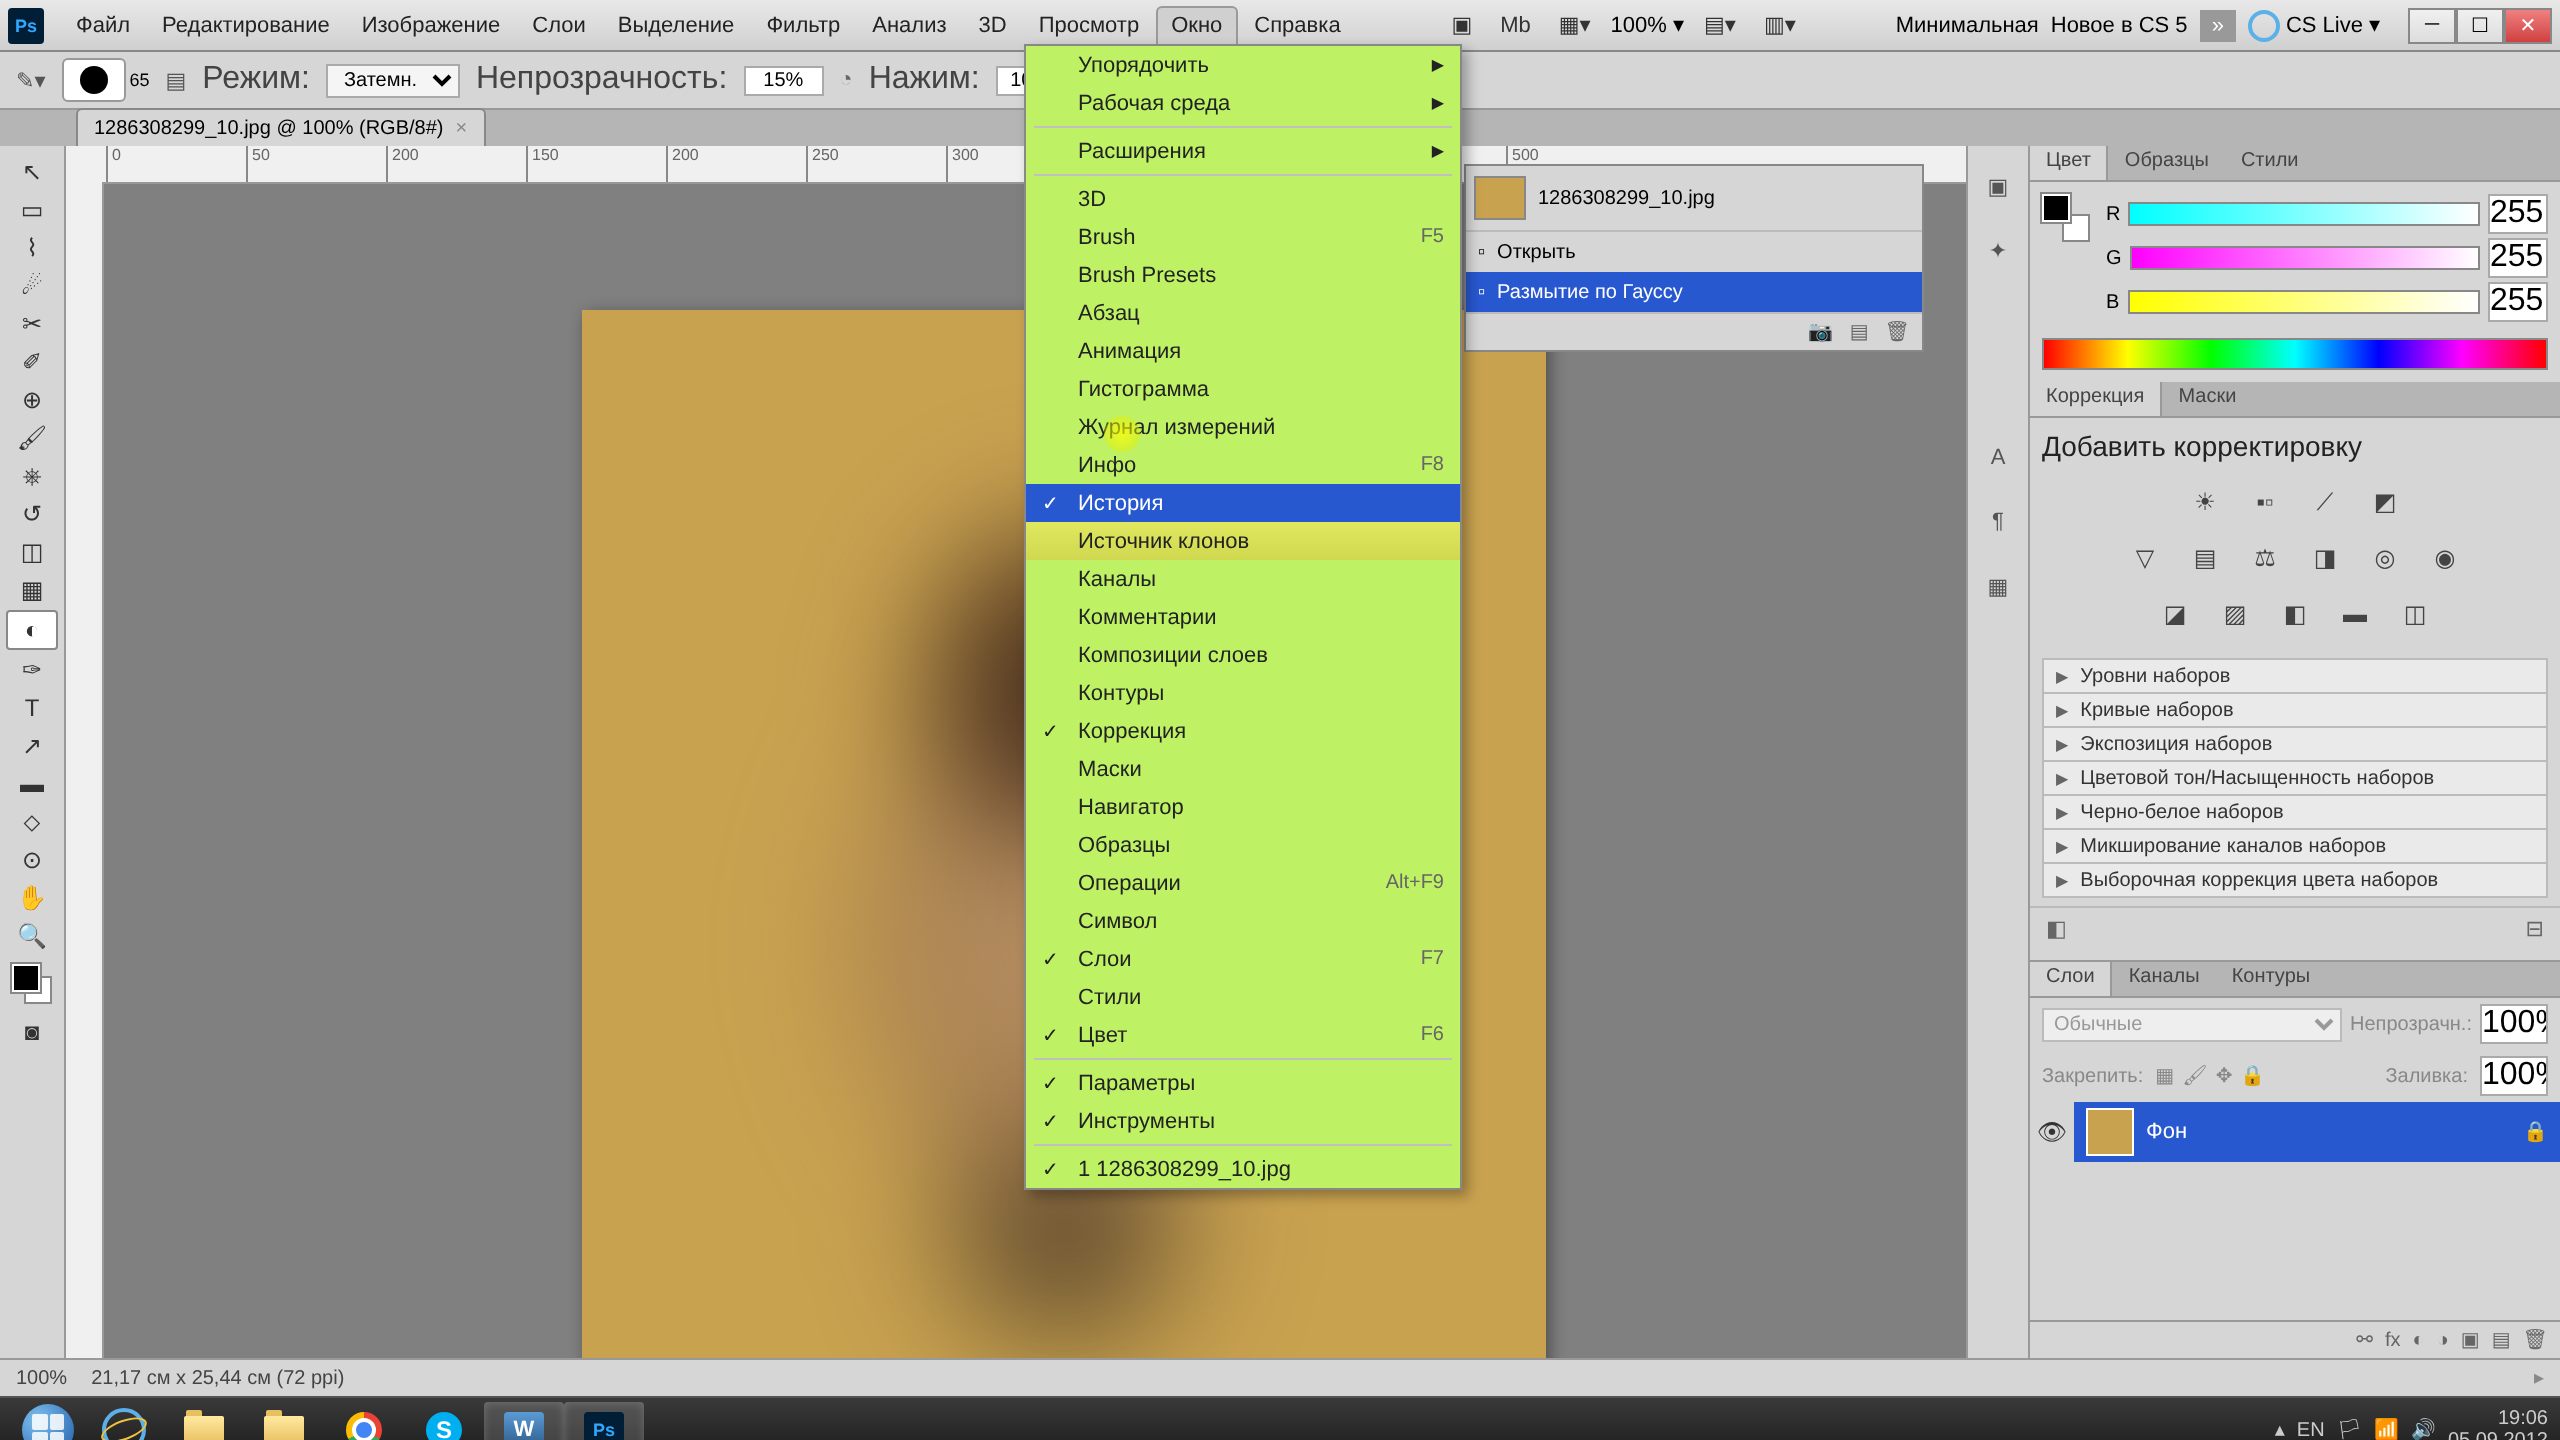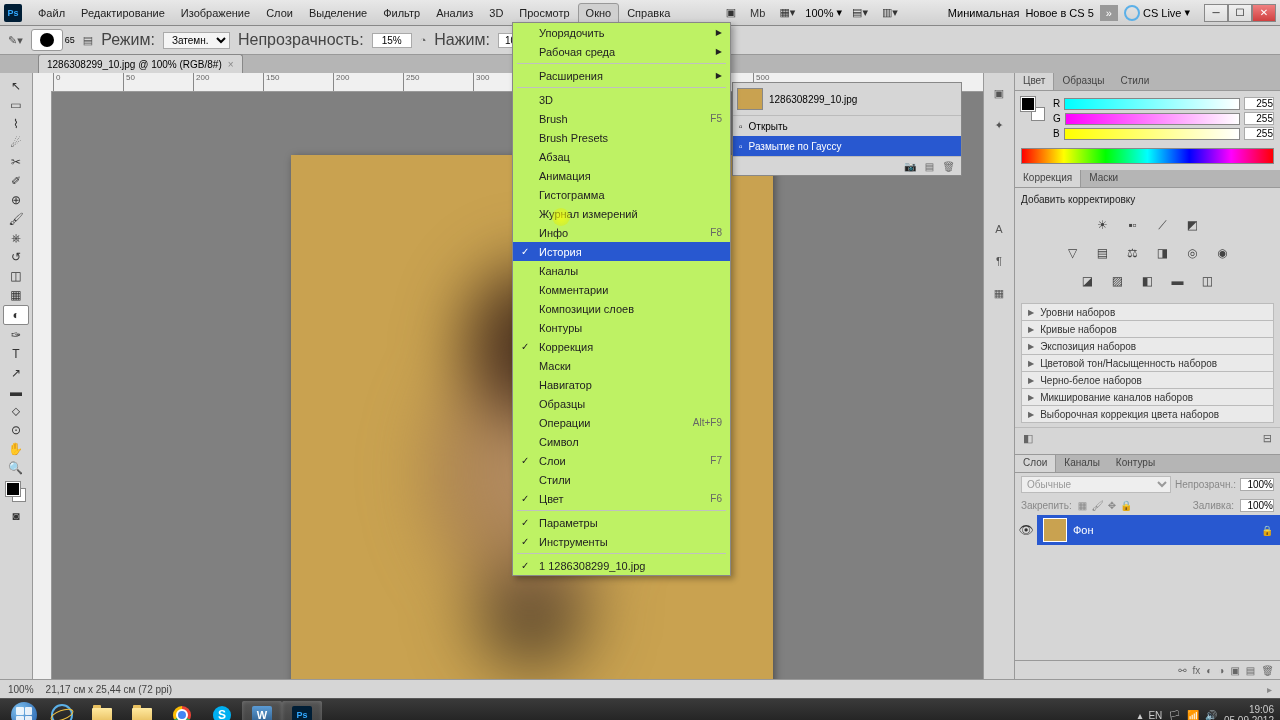--- a/index.html
+++ b/index.html
@@ -56,24 +56,24 @@
 .ptab{padding:2px 8px;font-size:10px;color:#444;cursor:pointer;height:13px}
 .ptab.active{background:#d6d6d6;border-right:1px solid #999}
 .color-panel{padding:6px;display:flex;gap:8px}
 .color-swatches{width:24px;height:24px;position:relative}
 .rgb-sliders{flex:1;display:flex;flex-direction:column;gap:2px}
 .rgb-row{display:flex;align-items:center;gap:4px;font-size:10px}
 .rgb-track{flex:1;height:10px;border:1px solid #888;position:relative}
 .rgb-r{background:linear-gradient(90deg,#0ff,#fff)}
 .rgb-g{background:linear-gradient(90deg,#f0f,#fff)}
 .rgb-b{background:linear-gradient(90deg,#ff0,#fff)}
-.rgb-val{width:28px;background:#fff;border:1px solid #aaa;text-align:right;font-size:10px;padding:0}
+.rgb-val{width:28px;background:#fff;border:1px solid #aaa;text-align:left;font-size:16px;padding:0}
 .spectrum{height:14px;margin:2px 6px 6px;background:linear-gradient(90deg,#f00,#ff0,#0f0,#0ff,#00f,#f0f,#f00);border:1px solid #888}
 .adj-panel{padding:4px 6px}
-.adj-title{font-size:10px;color:#222;padding:2px 0 6px}
+.adj-title{font-size:14px;color:#222;padding:2px 0 6px}
 .adj-icons{display:flex;flex-wrap:wrap;gap:8px;justify-content:center;padding:4px 0}
 .adj-icon{width:20px;height:18px;display:flex;align-items:center;justify-content:center;color:#444;font-size:12px;border:1px solid transparent}
 .adj-list{margin-top:8px;display:flex;flex-direction:column;gap:0}
 .adj-li{height:16px;background:#eaeaea;border:1px solid #bbb;display:flex;align-items:center;padding:0 6px;font-size:10px;color:#333;border-top:none}
 .adj-li:first-child{border-top:1px solid #bbb}
 .adj-tri{margin-right:6px;font-size:8px;color:#666}
 .layers-panel{flex:1;display:flex;flex-direction:column;border-top:1px solid #999;margin-top:6px}
 .layer-opts{padding:3px 6px;display:flex;align-items:center;gap:4px;font-size:10px;color:#888}
 .layer-select{flex:1;background:#eee;border:1px solid #bbb;font-size:10px;padding:1px;color:#999}
 .layer-locks{padding:3px 6px;display:flex;align-items:center;gap:6px;font-size:10px;color:#888}
@@ -388,20 +388,23 @@
       <span>Журнал измерений</span>
     </div>
     <div class="dd-item">
       <span>Инфо</span>
       <span class="dd-short">F8</span>
     </div>
     <div class="dd-item sel">
       <span class="dd-check">✓</span>
       <span>История</span>
     </div>
+    <div class="dd-item near">
+      <span>Источник клонов</span>
+    </div>
     <div class="dd-item">
       <span>Каналы</span>
     </div>
     <div class="dd-item">
       <span>Комментарии</span>
     </div>
     <div class="dd-item">
       <span>Композиции слоев</span>
     </div>
     <div class="dd-item">

